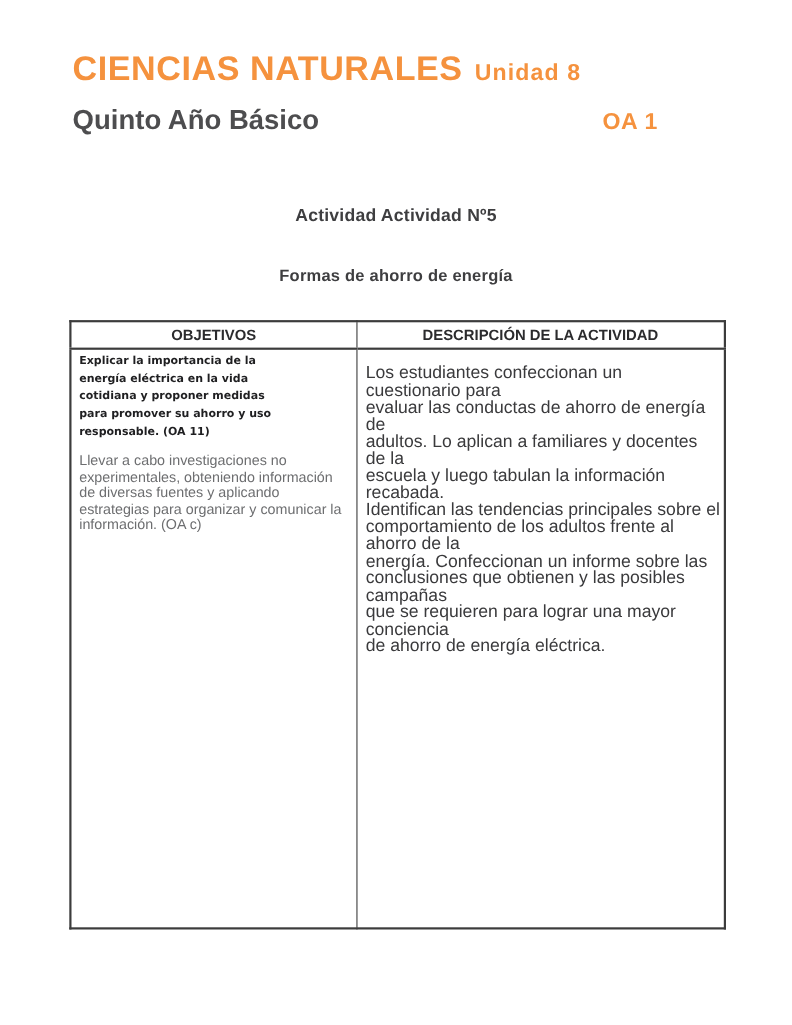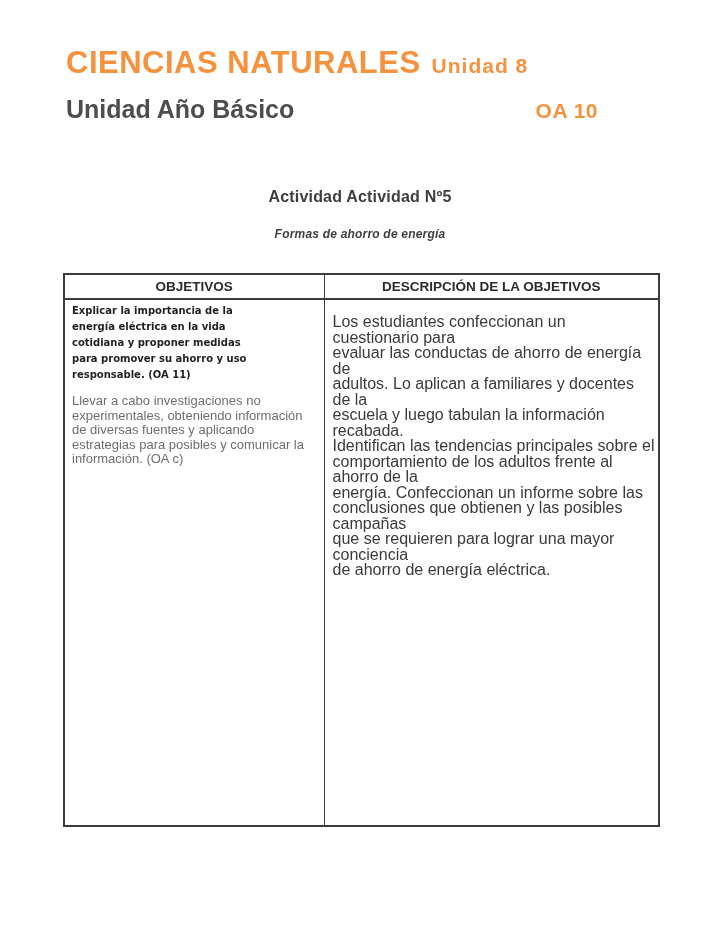--- a/index.html
+++ b/index.html
@@ -68,26 +68,25 @@
     text-align: center;
     margin-top: 64px;
   }
   .activity-title {
     font-size: 16px;
     font-weight: bold;
     color: var(--title-text, #3E3E40);
     letter-spacing: 0.2px;
   }
   .topic-title {
-    font-size: 12px;
+    font-size: 15px;
     font-weight: bold;
     color: var(--title-text, #3E3E40);
     letter-spacing: 0.2px;
-    margin-top: 21px;
-    font-style: italic;
+    margin-top: 36px;
   }
   
   table.activity-table {
     border-collapse: collapse;
     table-layout: fixed;
     margin: 32px 0 0 63px;
     width: 595px;
     height: 554px;
     border: 2px solid var(--border, #3C3C3C);
   }
@@ -144,53 +143,53 @@
 <body>
 
 <div class="page">
 
   <div class="doc-header">
     <div class="brand-row">
       <span class="subject-title">CIENCIAS NATURALES</span>
       <span class="unit-label">Unidad 8</span>
     </div>
     <div class="grade-row">
-      <span class="grade-title">Unidad Año Básico</span>
-      <span class="oa-badge">OA 10</span>
+      <span class="grade-title">Quinto Año Básico</span>
+      <span class="oa-badge">OA 1</span>
     </div>
   </div>
 
   <div class="titles">
     <div class="activity-title">Actividad Actividad Nº5</div>
     <div class="topic-title">Formas de ahorro de energía</div>
   </div>
 
   <table class="activity-table">
     <colgroup>
       <col class="col-objectives">
       <col class="col-description">
     </colgroup>
     <thead>
       <tr>
         <th>OBJETIVOS</th>
-        <th>DESCRIPCIÓN DE LA OBJETIVOS</th>
+        <th>DESCRIPCIÓN DE LA ACTIVIDAD</th>
       </tr>
     </thead>
     <tbody>
       <tr>
         <td class="objectives-cell">
           <p class="objective-main">Explicar la importancia de la
 energía eléctrica en la vida
 cotidiana y proponer medidas
 para promover su ahorro y uso
 responsable. (OA 11)</p>
           <p class="objective-secondary">Llevar a cabo investigaciones no
 experimentales, obteniendo información
 de diversas fuentes y aplicando
-estrategias para posibles y comunicar la
+estrategias para organizar y comunicar la
 información. (OA c)</p>
         </td>
         <td class="description-cell">
           <p class="description-text">Los estudiantes confeccionan un cuestionario para
 evaluar las conductas de ahorro de energía de
 adultos. Lo aplican a familiares y docentes de la
 escuela y luego tabulan la información recabada.
 Identifican las tendencias principales sobre el
 comportamiento de los adultos frente al ahorro de la
 energía. Confeccionan un informe sobre las

